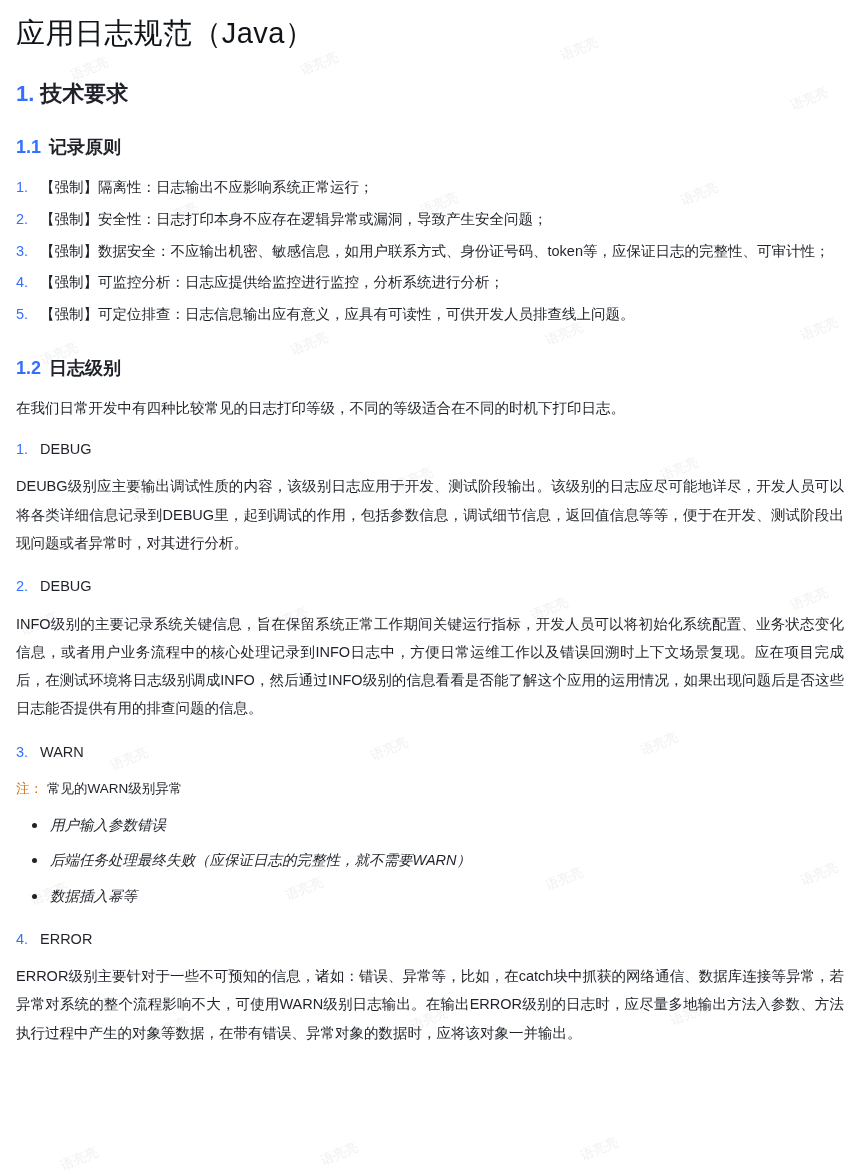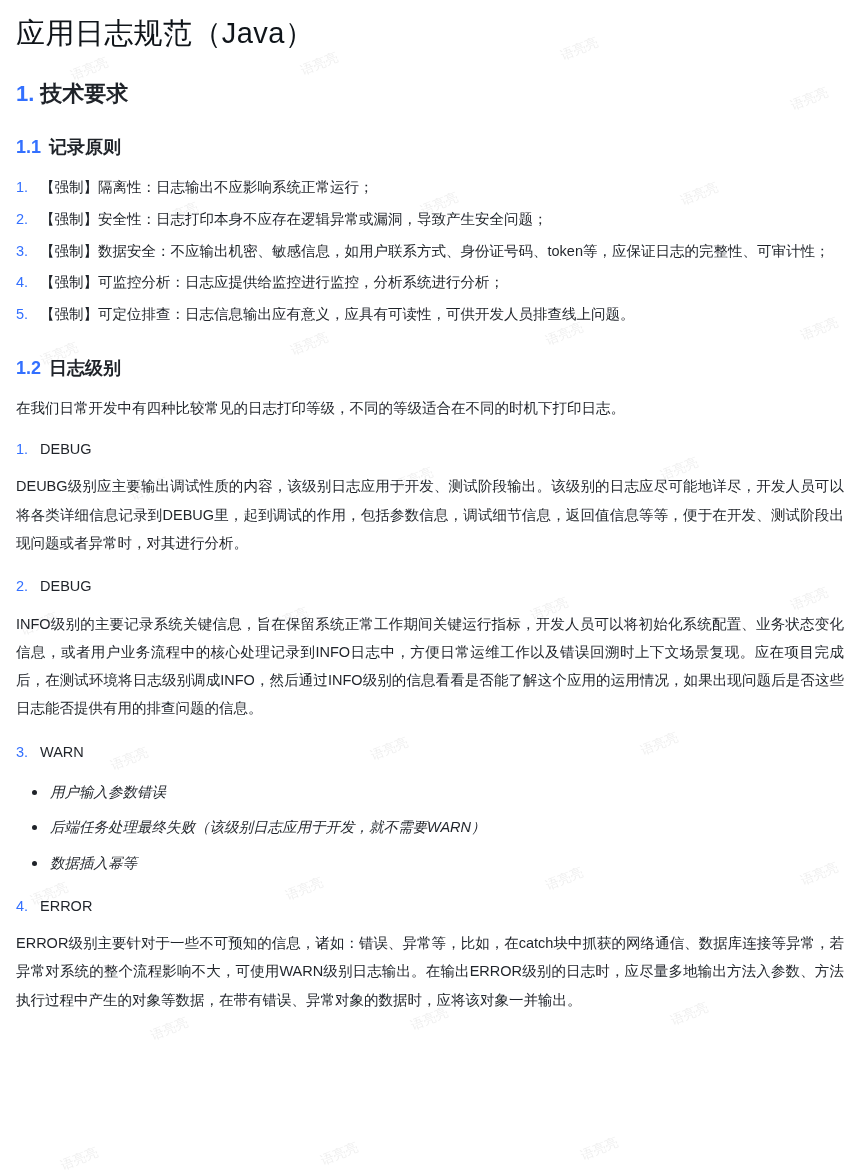--- a/index.html
+++ b/index.html
@@ -234,23 +234,26 @@
       <span class="name">DEBUG</span>
     </div>
     <p class="para">INFO级别的主要记录系统关键信息，旨在保留系统正常工作期间关键运行指标，开发人员可以将初始化系统配置、业务状态变化信息，或者用户业务流程中的核心处理记录到INFO日志中，方便日常运维工作以及错误回溯时上下文场景复现。应在项目完成后，在测试环境将日志级别调成INFO，然后通过INFO级别的信息看看是否能了解这个应用的运用情况，如果出现问题后是否这些日志能否提供有用的排查问题的信息。</p>
   </div>
 
   <div>
     <div class="level-head">
       <span class="idx">3.</span>
       <span class="name">WARN</span>
     </div>
+    <p class="note">
+      <span class="tag">注：</span><span>常见的WARN级别异常</span>
+    </p>
     <ul class="bullets">
       <li>用户输入参数错误</li>
-      <li>后端任务处理最终失败（该级别日志应用于开发，就不需要WARN）</li>
+      <li>后端任务处理最终失败（应保证日志的完整性，就不需要WARN）</li>
       <li>数据插入幂等</li>
     </ul>
   </div>
 
   <div>
     <div class="level-head">
       <span class="idx">4.</span>
       <span class="name">ERROR</span>
     </div>
     <p class="para">ERROR级别主要针对于一些不可预知的信息，诸如：错误、异常等，比如，在catch块中抓获的网络通信、数据库连接等异常，若异常对系统的整个流程影响不大，可使用WARN级别日志输出。在输出ERROR级别的日志时，应尽量多地输出方法入参数、方法执行过程中产生的对象等数据，在带有错误、异常对象的数据时，应将该对象一并输出。</p>

